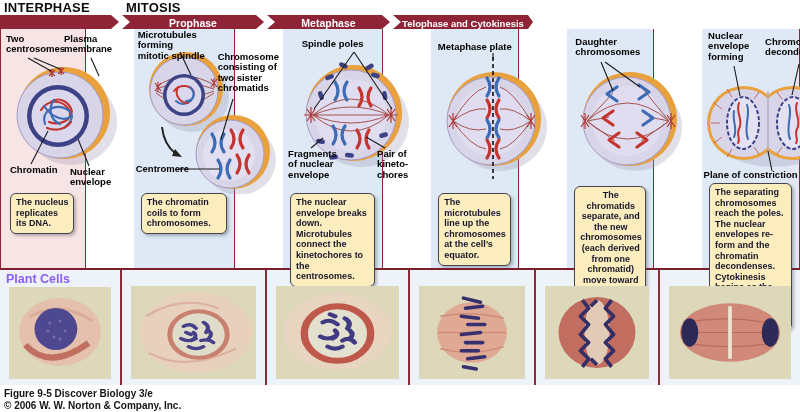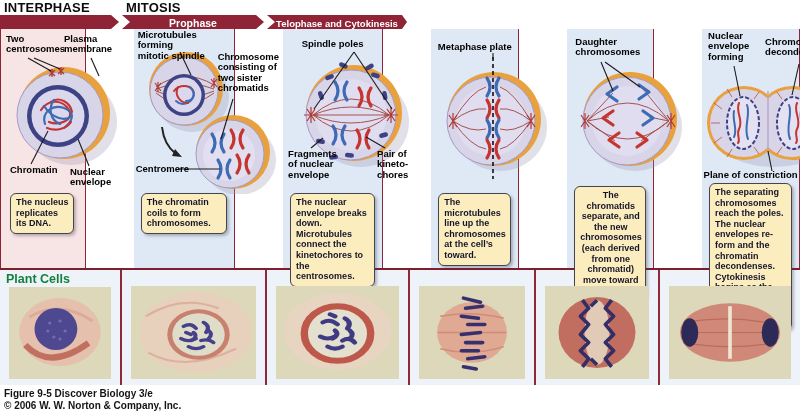--- a/index.html
+++ b/index.html
@@ -33,41 +33,44 @@
         border:1.5px solid #45454f;border-radius:6px;padding:3px 4px 4px 5px;
         font-size:9px;font-weight:bold;color:#15152a;line-height:1.18;
         box-shadow:2px 2px 3px rgba(60,60,80,.35);}
   .c0 .note{left:9px;right:11px;}
   .c4 .note{top:157px;text-align:center;}
   .c5 .note{top:154px;}
   
   .plant-row{display:flex;height:115px;background:#EEF3FA;border-top:2px solid #7E1F2E;}
   .plant-cell{position:relative;box-sizing:border-box;border-right:2px solid #8C2A38;}
   .plant-cell:last-child{border-right:none;}
-  .plant-label{position:absolute;left:6px;top:2px;font-size:12.5px;font-weight:bold;color:#15803d;}
+  .plant-label{position:absolute;left:6px;top:2px;font-size:12.5px;font-weight:bold;color:#8b5cf6;}
   .plant-cell svg{position:absolute;left:9px;top:16px;width:calc(100% - 18px);height:93px;}
   .plant-cell.p0 svg{top:17px;height:92px;}
   
   .caption{height:29px;background:#fff;padding:3px 0 0 4px;font-size:10px;font-weight:bold;
            color:#141414;line-height:12px;}
 </style>
 </head>
 <body>
 
 <div class="page">
 
   <div class="hdr-row">
     <div class="hdr interphase">INTERPHASE</div>
     <div class="hdr mitosis">MITOSIS</div>
   </div>
 
   <div class="arrow-row">
     <div class="arrow first aw0"></div>
     <div class="arrow aw1">
         <span>Prophase</span>
+      </div>
+    <div class="arrow aw3">
+        <span>Metaphase</span>
       </div>
     <div class="arrow last aw5">
         <span>Telophase and Cytokinesis</span>
       </div>
   </div>
 
   <div class="cols">
 
     <div class="col c0 w0">
       <svg class="diagram" width="122" height="165" viewBox="0 0 122 165">
@@ -234,21 +237,21 @@
         </g>
         <g fill="none" stroke-width="3.2" stroke-linecap="round">
           <path d="M56,49 Q62,58 56,67 M68,49 Q62,58 68,67" stroke="#3E6CB4"></path>
           <path d="M56,71 Q62,80 56,89 M68,71 Q62,80 68,89" stroke="#C43530"></path>
           <path d="M56,91 Q62,100 56,109 M68,91 Q62,100 68,109" stroke="#3E6CB4"></path>
           <path d="M56,111 Q62,120 56,129 M68,111 Q62,120 68,129" stroke="#C43530"></path>
         </g>
         <line x1="62" y1="30" x2="62" y2="24" stroke="#1a1a1a" stroke-width="1.1"></line>
       </svg>
       <div class="lbl center" style="top:13px">Metaphase plate</div>
-      <div class="note">The microtubules line up the chromosomes at the cell’s toward.</div>
+      <div class="note">The microtubules line up the chromosomes at the cell’s equator.</div>
     </div>
 
     <div class="col c4 w4">
       <svg class="diagram" width="124" height="165" viewBox="0 0 124 165">
         <ellipse cx="68" cy="98" rx="47" ry="44" fill="#9a94b4" opacity=".3"></ellipse>
         <circle cx="63" cy="90" r="47" fill="#E8A13C"></circle>
         <circle cx="60" cy="92" r="44" fill="#D8D5E8" stroke="#A49BC8"></circle>
         <circle cx="60" cy="92" r="35" fill="#E0DDF0"></circle>
         <g fill="none" stroke="#A4524E" stroke-width="1">
           <path d="M20,92 Q60,56 102,92"></path>

